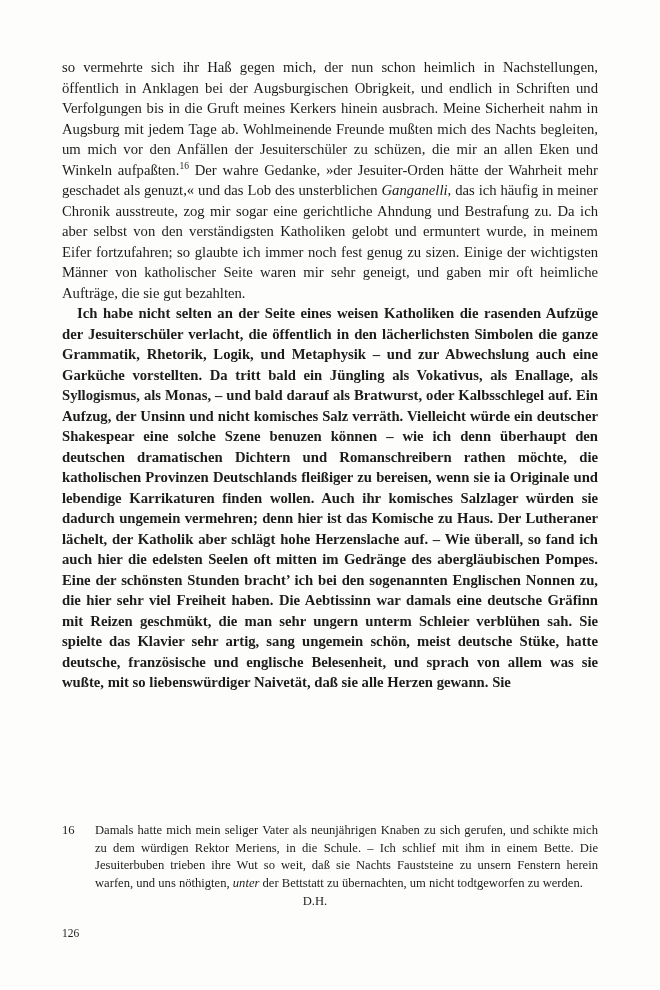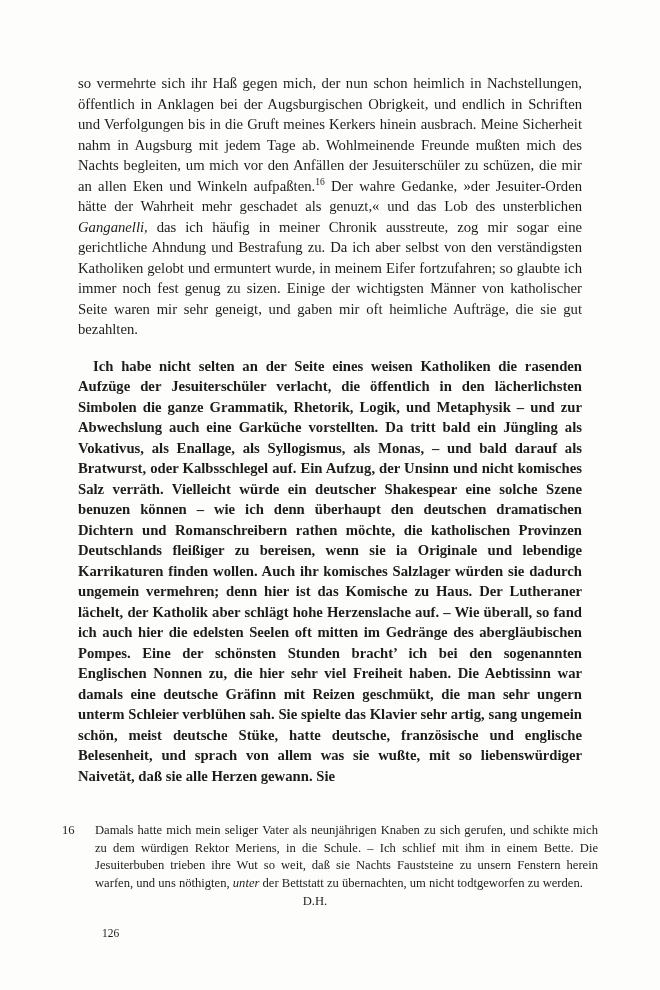--- a/index.html
+++ b/index.html
@@ -22,21 +22,21 @@
   .main-text {
     position: absolute;
     left: 62px;
     top: 57px;
     width: 536px;
     font-size: 14.7px;
     line-height: 20.5px;
     text-align: justify;
   }
   .para {
-    margin: 16px;
+    margin: 0;
   }
   .para.indent {
     text-indent: 15px;
     font-weight: bold;
   }
   sup {
     font-size: 9.5px;
     line-height: 0;
     vertical-align: super;
   }
@@ -65,21 +65,20 @@
   }
   .footnote-signature {
     text-align: center;
     padding-right: 30px;
   }
   .page-number {
     position: absolute;
     left: 62px;
     top: 927px;
     font-size: 11.5px;
-    margin-left: 40px;
   }
 </style>
 </head>
 <body>
 
 <div class="page">
 
   <div class="main-text">
     <p class="para"><span>so vermehrte sich ihr Haß gegen mich, der nun schon heimlich in Nachstellungen, öffentlich in Anklagen bei der Augsburgischen Obrigkeit, und endlich in Schriften und Verfolgungen bis in die Gruft meines Kerkers hinein ausbrach. Meine Sicherheit nahm in Augsburg mit jedem Tage ab. Wohlmeinende Freunde mußten mich des Nachts begleiten, um mich vor den Anfällen der Jesuiterschüler zu schüzen, die mir an allen Eken und Winkeln aufpaßten.</span><sup>16</sup><span> Der wahre Gedanke, »der Jesuiter-Orden hätte der Wahrheit mehr geschadet als genuzt,« und das Lob des unsterblichen </span><span class="italic">Ganganelli,</span><span> das ich häufig in meiner Chronik ausstreute, zog mir sogar eine gerichtliche Ahndung und Bestrafung zu. Da ich aber selbst von den verständigsten Katholiken gelobt und ermuntert wurde, in meinem Eifer fortzufahren; so glaubte ich immer noch fest genug zu sizen. Einige der wichtigsten Männer von katholischer Seite waren mir sehr geneigt, und gaben mir oft heimliche Aufträge, die sie gut bezahlten.</span></p>
     <p class="para indent"><span>Ich habe nicht selten an der Seite eines weisen Katholiken die rasenden Aufzüge der Jesuiterschüler verlacht, die öffentlich in den lächerlichsten Simbolen die ganze Grammatik, Rhetorik, Logik, und Metaphysik – und zur Abwechslung auch eine Garküche vorstellten. Da tritt bald ein Jüngling als Vokativus, als Enallage, als Syllogismus, als Monas, – und bald darauf als Bratwurst, oder Kalbsschlegel auf. Ein Aufzug, der Unsinn und nicht komisches Salz verräth. Vielleicht würde ein deutscher Shakespear eine solche Szene benuzen können – wie ich denn überhaupt den deutschen dramatischen Dichtern und Romanschreibern rathen möchte, die katholischen Provinzen Deutschlands fleißiger zu bereisen, wenn sie ia Originale und lebendige Karrikaturen finden wollen. Auch ihr komisches Salzlager würden sie dadurch ungemein vermehren; denn hier ist das Komische zu Haus. Der Lutheraner lächelt, der Katholik aber schlägt hohe Herzenslache auf. – Wie überall, so fand ich auch hier die edelsten Seelen oft mitten im Gedränge des abergläubischen Pompes. Eine der schönsten Stunden bracht’ ich bei den sogenannten Englischen Nonnen zu, die hier sehr viel Freiheit haben. Die Aebtissinn war damals eine deutsche Gräfinn mit Reizen geschmükt, die man sehr ungern unterm Schleier verblühen sah. Sie spielte das Klavier sehr artig, sang ungemein schön, meist deutsche Stüke, hatte deutsche, französische und englische Belesenheit, und sprach von allem was sie wußte, mit so liebenswürdiger Naivetät, daß sie alle Herzen gewann. Sie</span></p>

